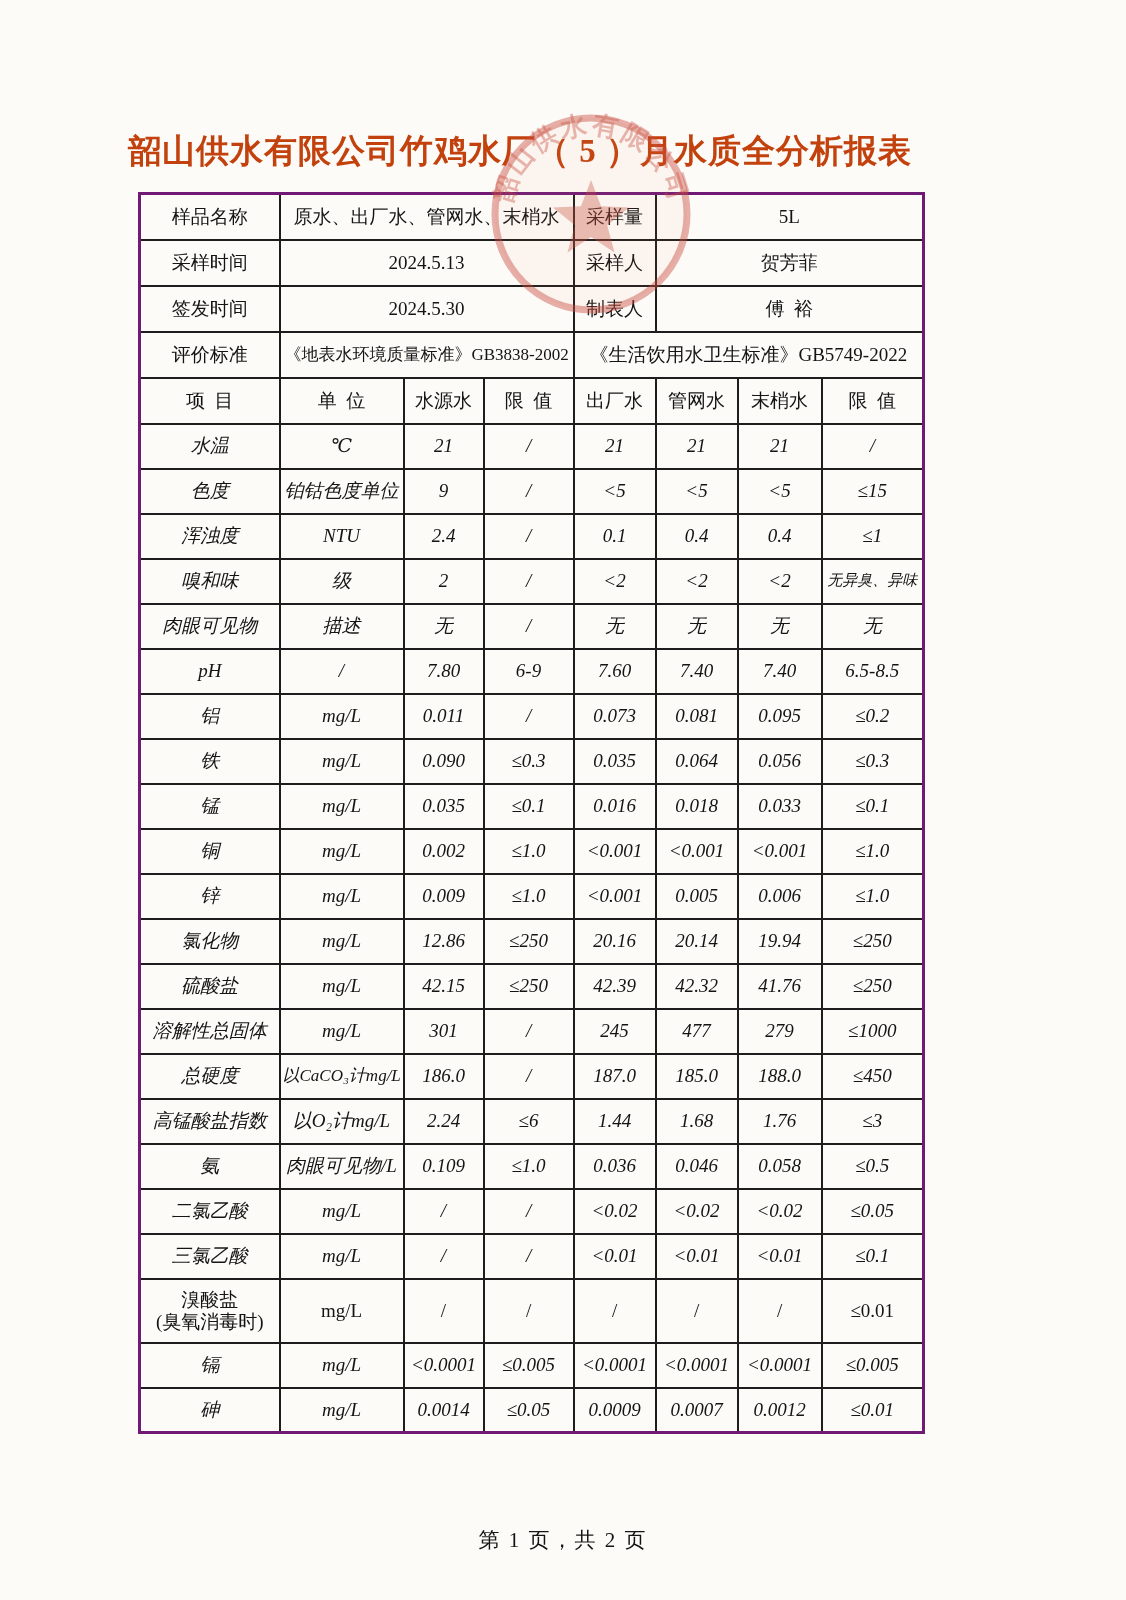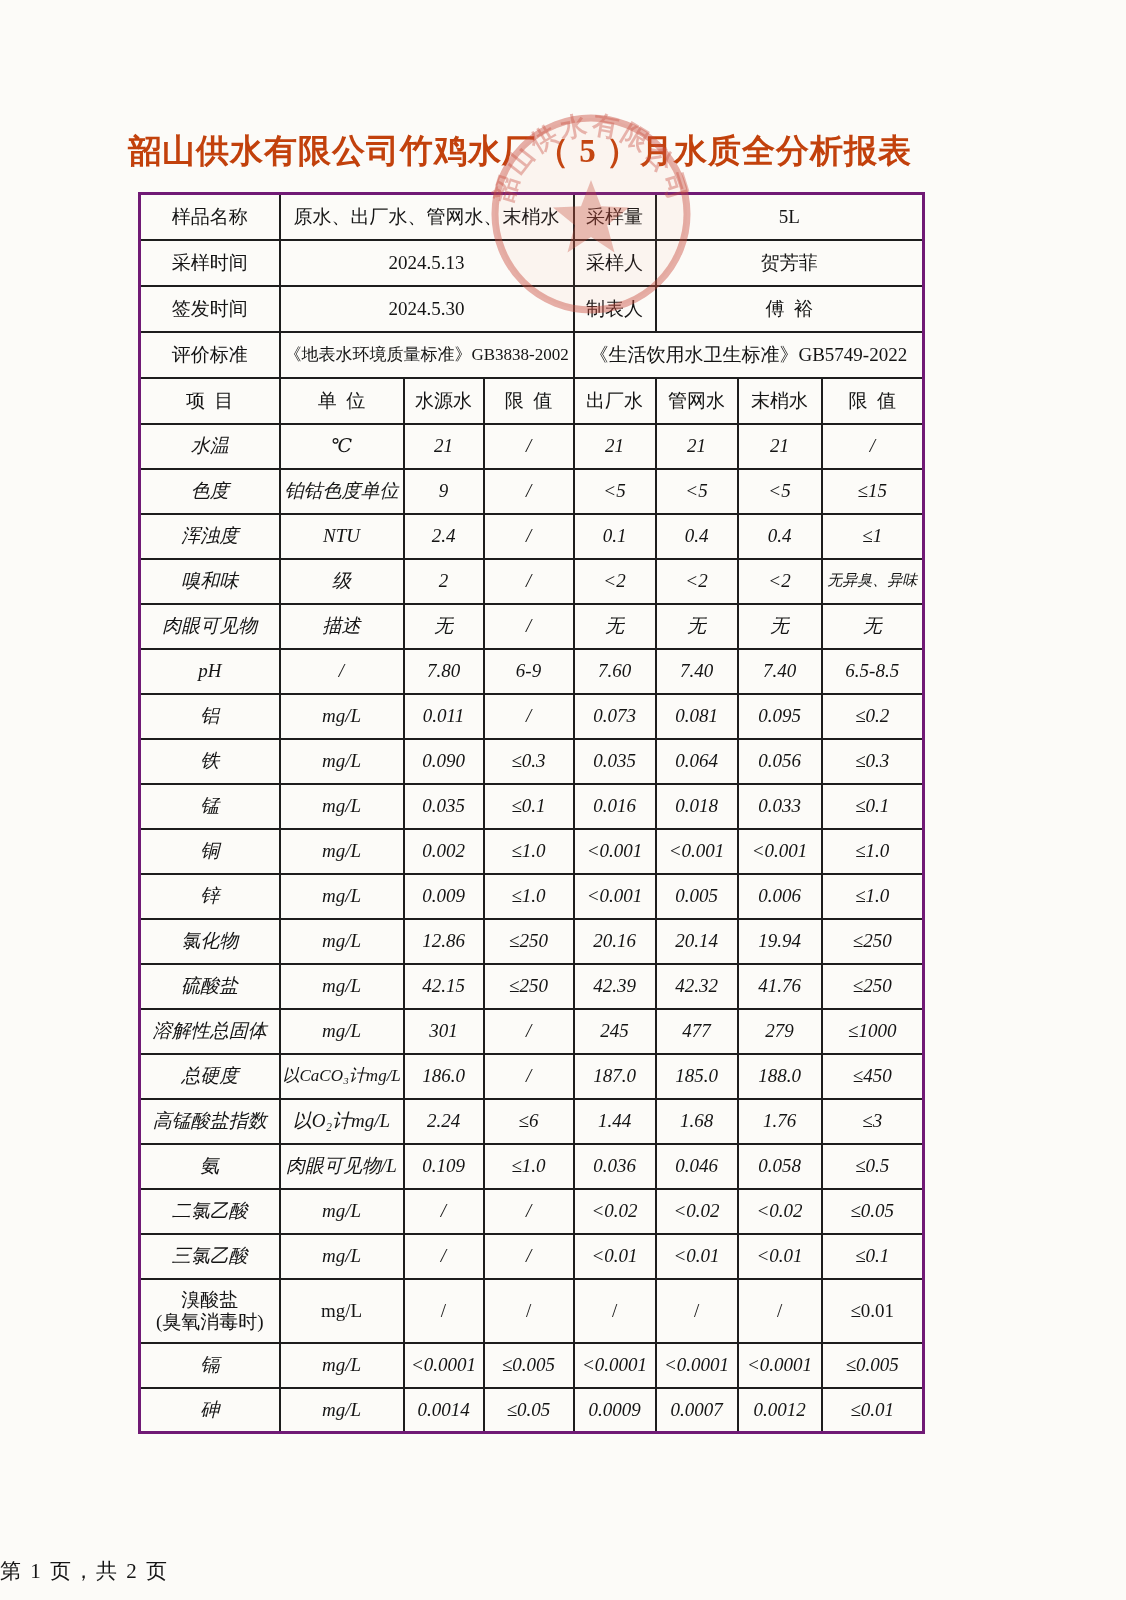--- a/index.html
+++ b/index.html
@@ -25,21 +25,21 @@
     font-size:19px; line-height:1.15;
     white-space:pre; overflow:hidden; padding:0 2px;
     color:#141414;
   }
   tr.info  { height:46px; }
   tr.hdr   { height:46px;margin-top:33px; }
   tr.data  { height:45px;font-style:italic; }
   tr.tall  { height:64px; }
   .footer {
     position:absolute; top:1526px; left:0; width:100%;
-    font-size:21px; letter-spacing:2px; color:#141414;margin-top:31px;
+    text-align:center; font-size:21px; letter-spacing:2px; color:#141414;
   }
   .seal {
     position:absolute; left:489px; top:112px; width:204px; height:204px;
     filter:blur(0.7px); opacity:0.92; pointer-events:none; z-index:5;
   }
   .seal svg { width:100%; height:100%; }
   .seal-arc-text {
     font-size:26px; letter-spacing:3px; font-weight:bold;
     fill:rgba(200,75,60,0.42);
     font-family:"Liberation Serif","DejaVu Serif",serif;

